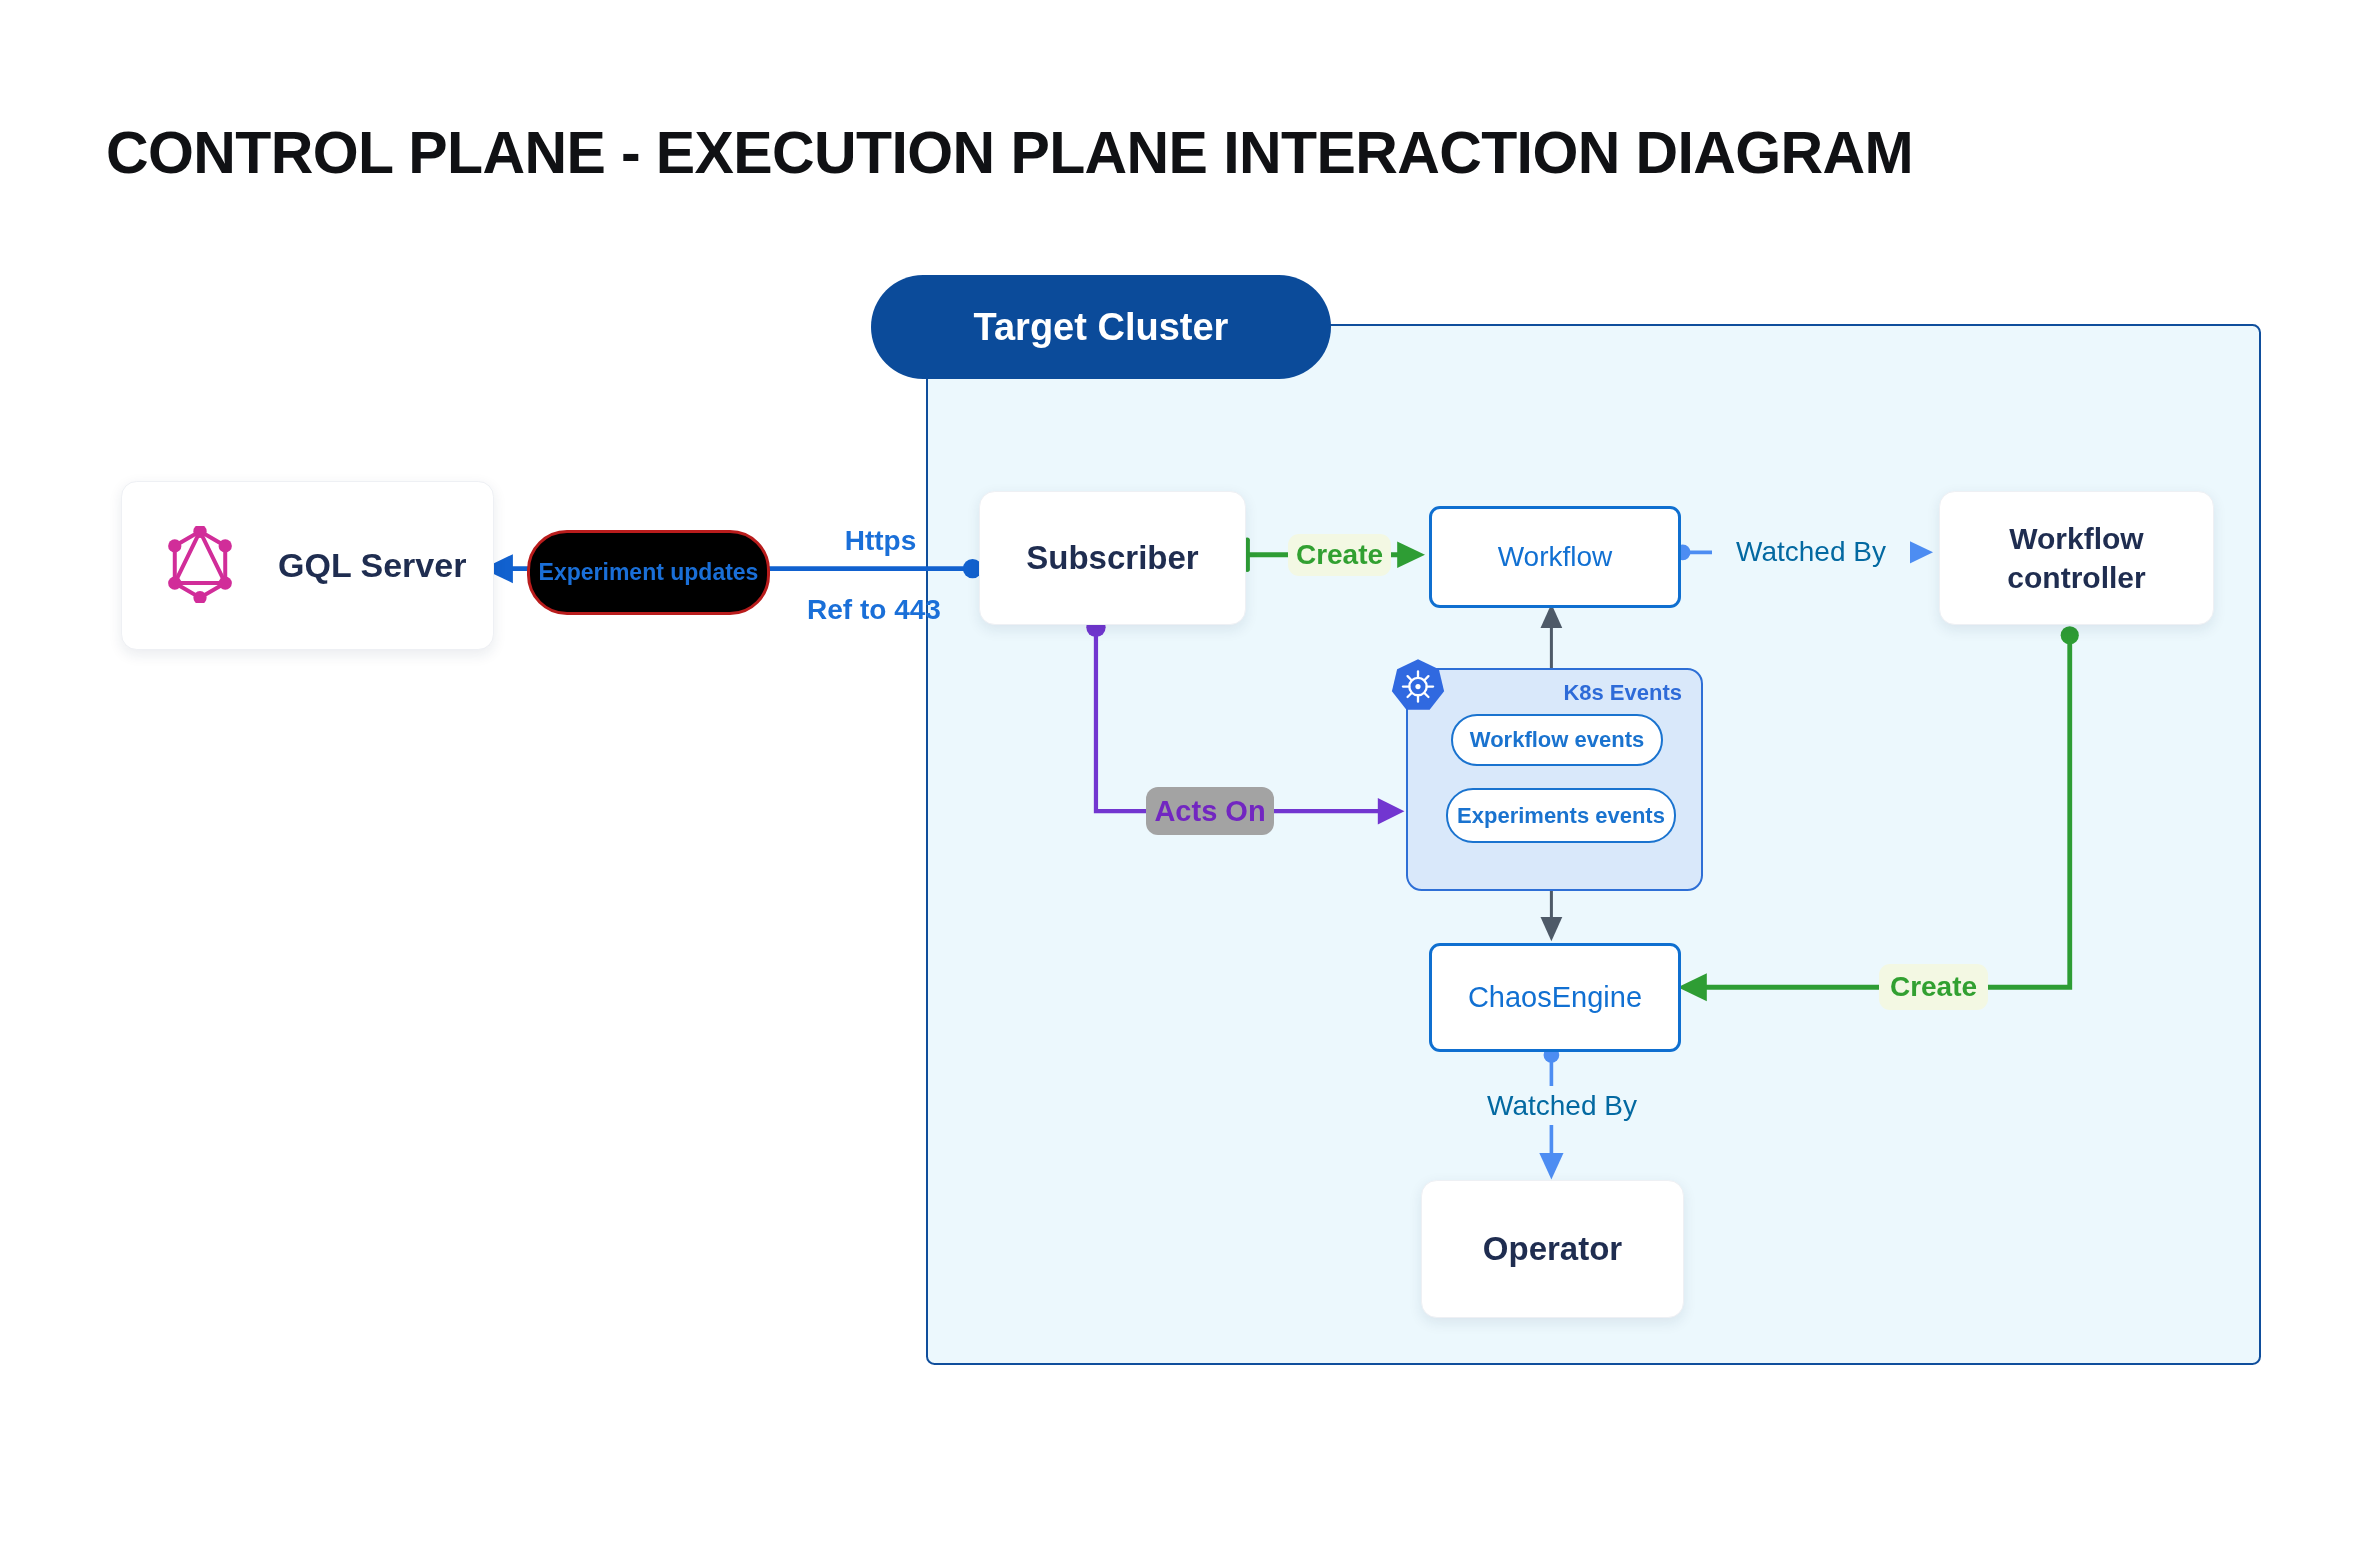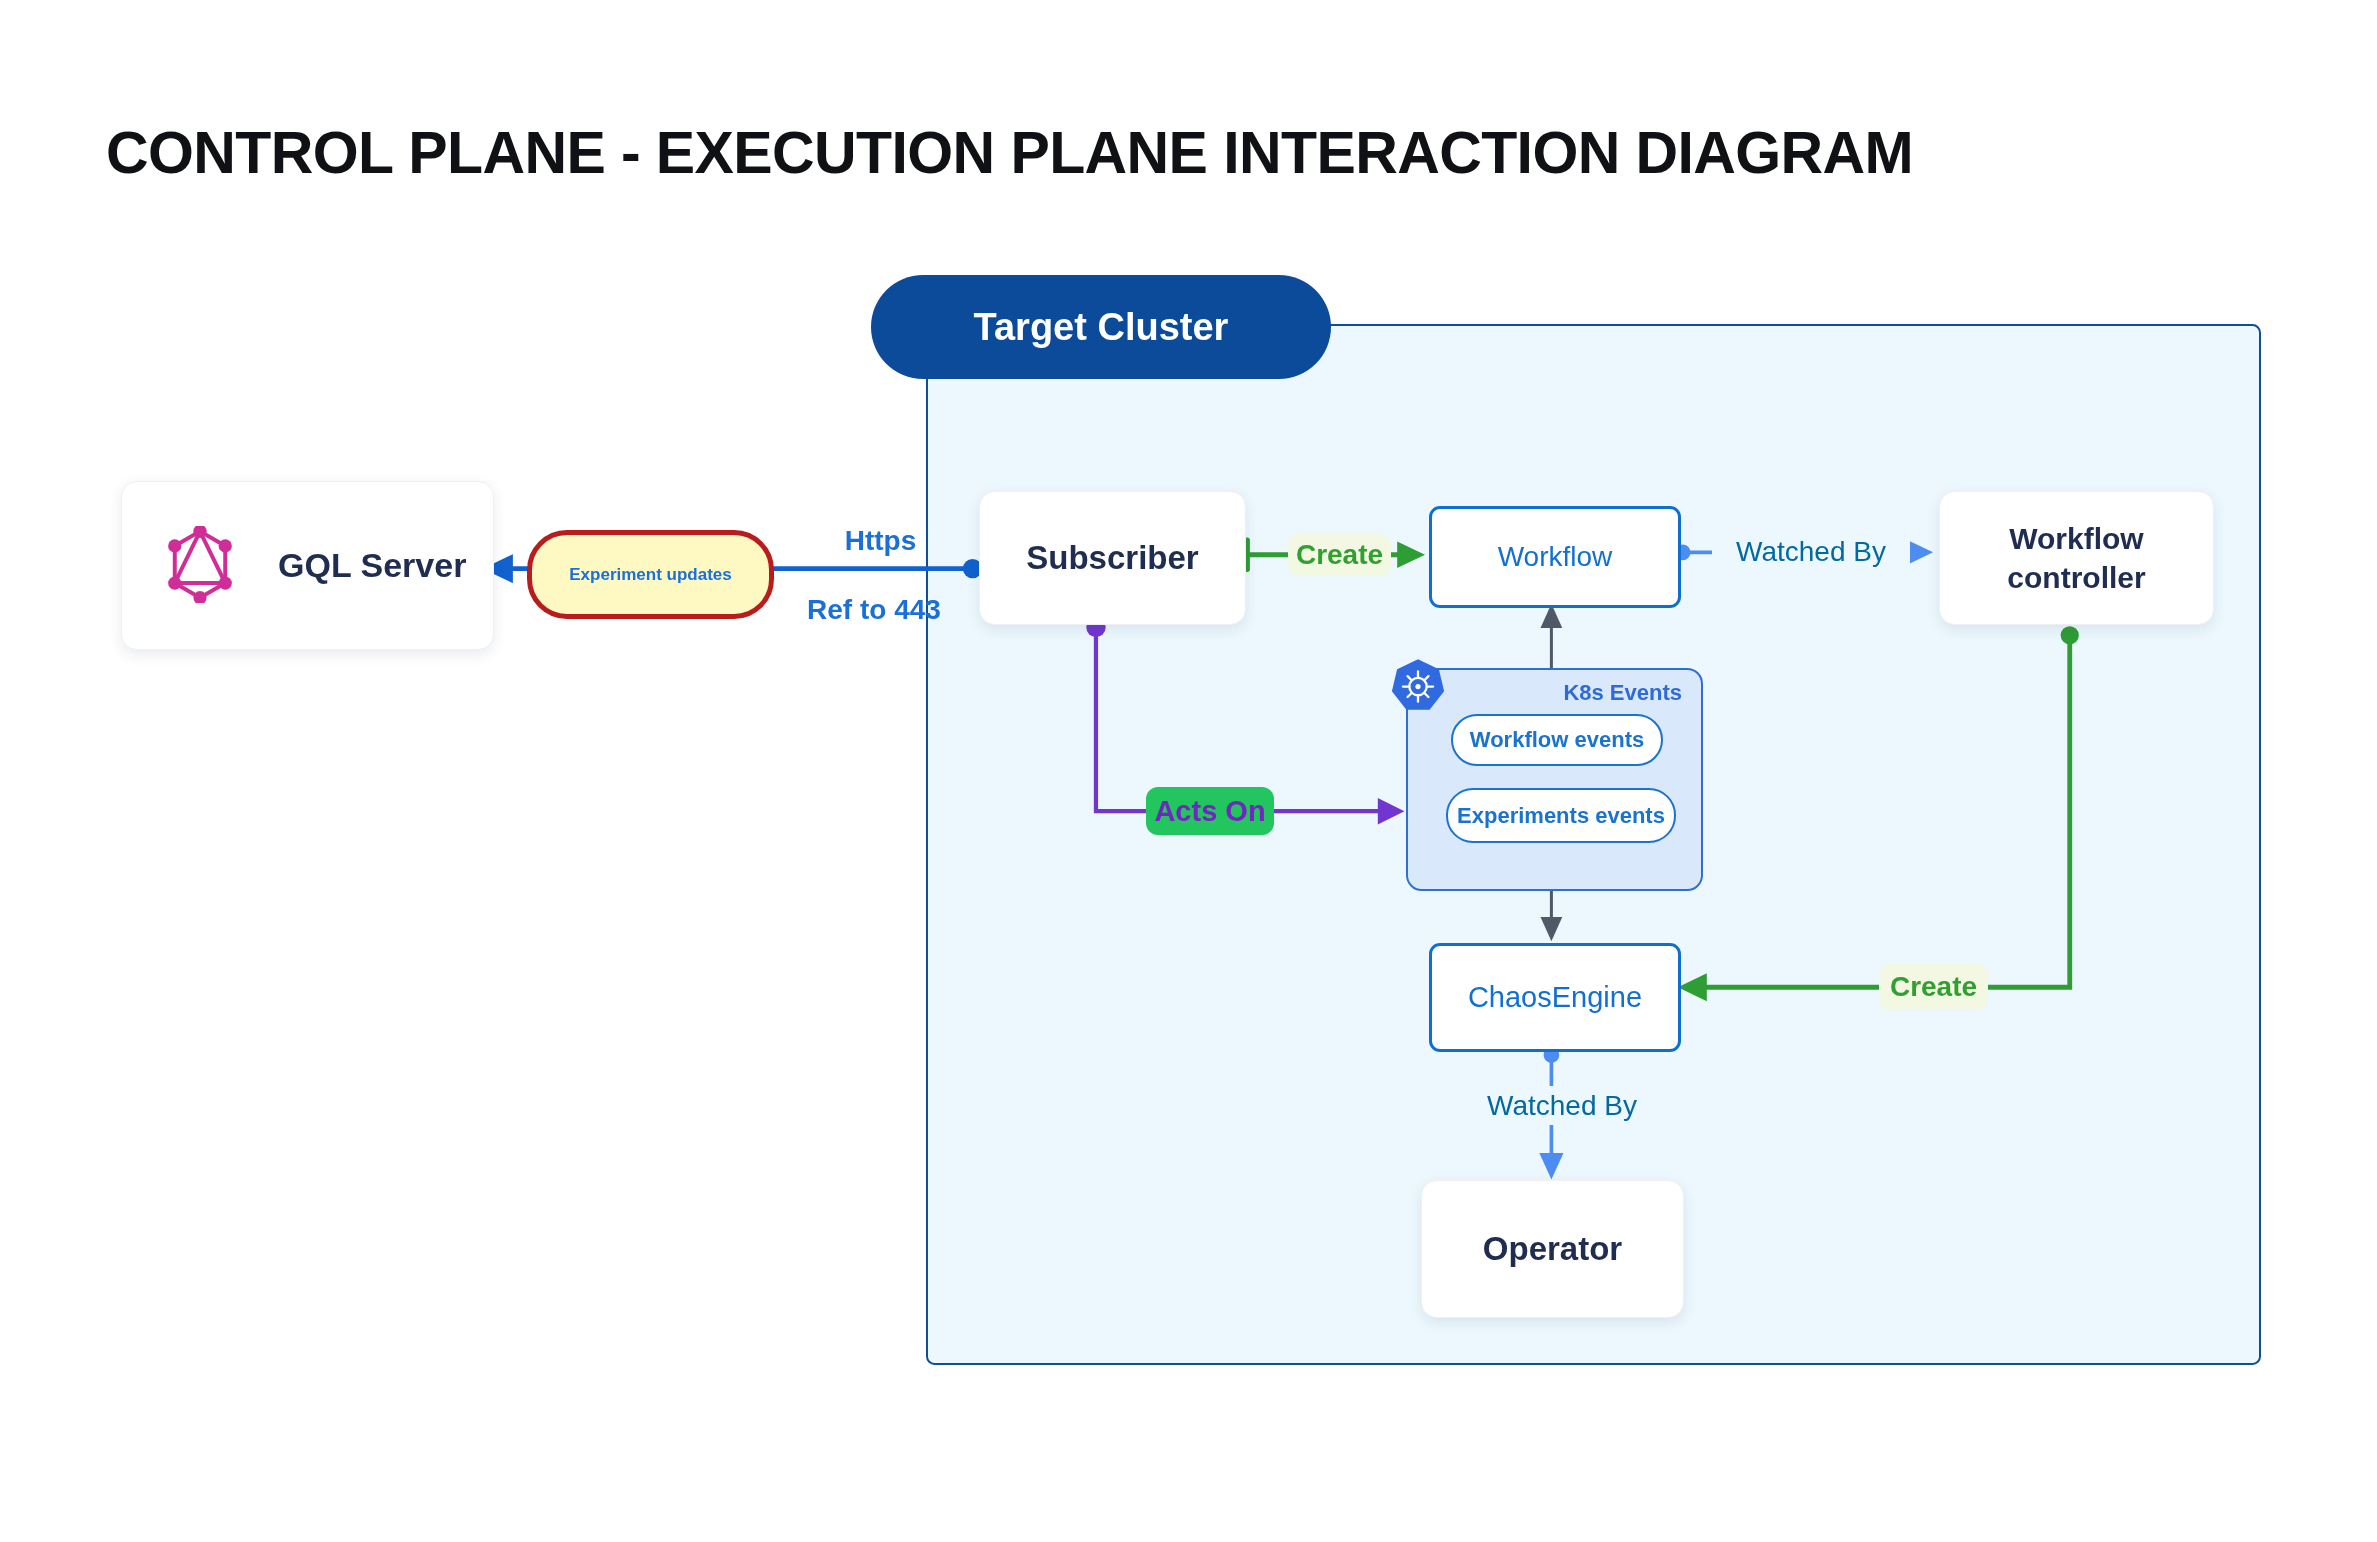--- a/index.html
+++ b/index.html
@@ -63,43 +63,43 @@
     background:#ffffff;border:2.4px solid #1a73cf;border-radius:27px;
     display:flex;align-items:center;justify-content:center;
     color:#1a73cf;font-size:22px;font-weight:700;z-index:3;
   }
   #wf-events-pill{left:1451px;top:714px;width:208px;height:48px;}
   #exp-events-pill{left:1446px;top:788px;width:226px;height:51px;}
   #k8s-logo{left:1389px;top:657px;z-index:4;}
   
   #experiment-updates-pill{
     left:527px;top:530px;width:237px;height:79px;
-    background:#fef9c3;border:5px solid #b91c1c;border-radius:40px;
+    background:#000000;border:3px solid #b91c1c;border-radius:40px;
     display:flex;align-items:center;justify-content:center;text-align:center;
-    color:#1a6fd8;font-size:17px;font-weight:600;line-height:1.25;z-index:3;
+    color:#1a6fd8;font-size:23px;font-weight:600;line-height:1.25;z-index:3;
   }
   .edge-text-blue{color:#1a6fd8;font-size:28px;font-weight:600;text-align:center;z-index:3;}
   #https-label{left:805px;top:525px;width:151px;}
   #ref443-label{left:774px;top:594px;width:200px;}
   .create-label{
     background:#f3f8e3;border-radius:11px;
     display:flex;align-items:center;justify-content:center;
     color:#31a031;font-size:28px;font-weight:600;z-index:3;
   }
   #create-top-label{left:1288px;top:534px;width:103px;height:42px;}
   #create-bottom-label{left:1879px;top:964px;width:109px;height:46px;}
   .watched-label{
     color:#0369a1;font-size:28px;font-weight:500;text-align:center;
     background:#ecf8fd;padding:3.6px 8.5px;z-index:3;
   }
   #watched-top-label{left:1712px;top:532px;width:181px;}
   #watched-bottom-label{left:1463px;top:1086px;width:181px;}
   #acts-on-label{
     left:1146px;top:787px;width:128px;height:48px;
-    background:#22c55e;border-radius:12px;
+    background:#a3a3a3;border-radius:12px;
     display:flex;align-items:center;justify-content:center;
     color:#7226c1;font-size:29px;font-weight:600;z-index:3;
   }
   #connector-layer{left:0;top:0;z-index:2;}
 </style>
 </head>
 <body>
 
 <div id="canvas">
 

